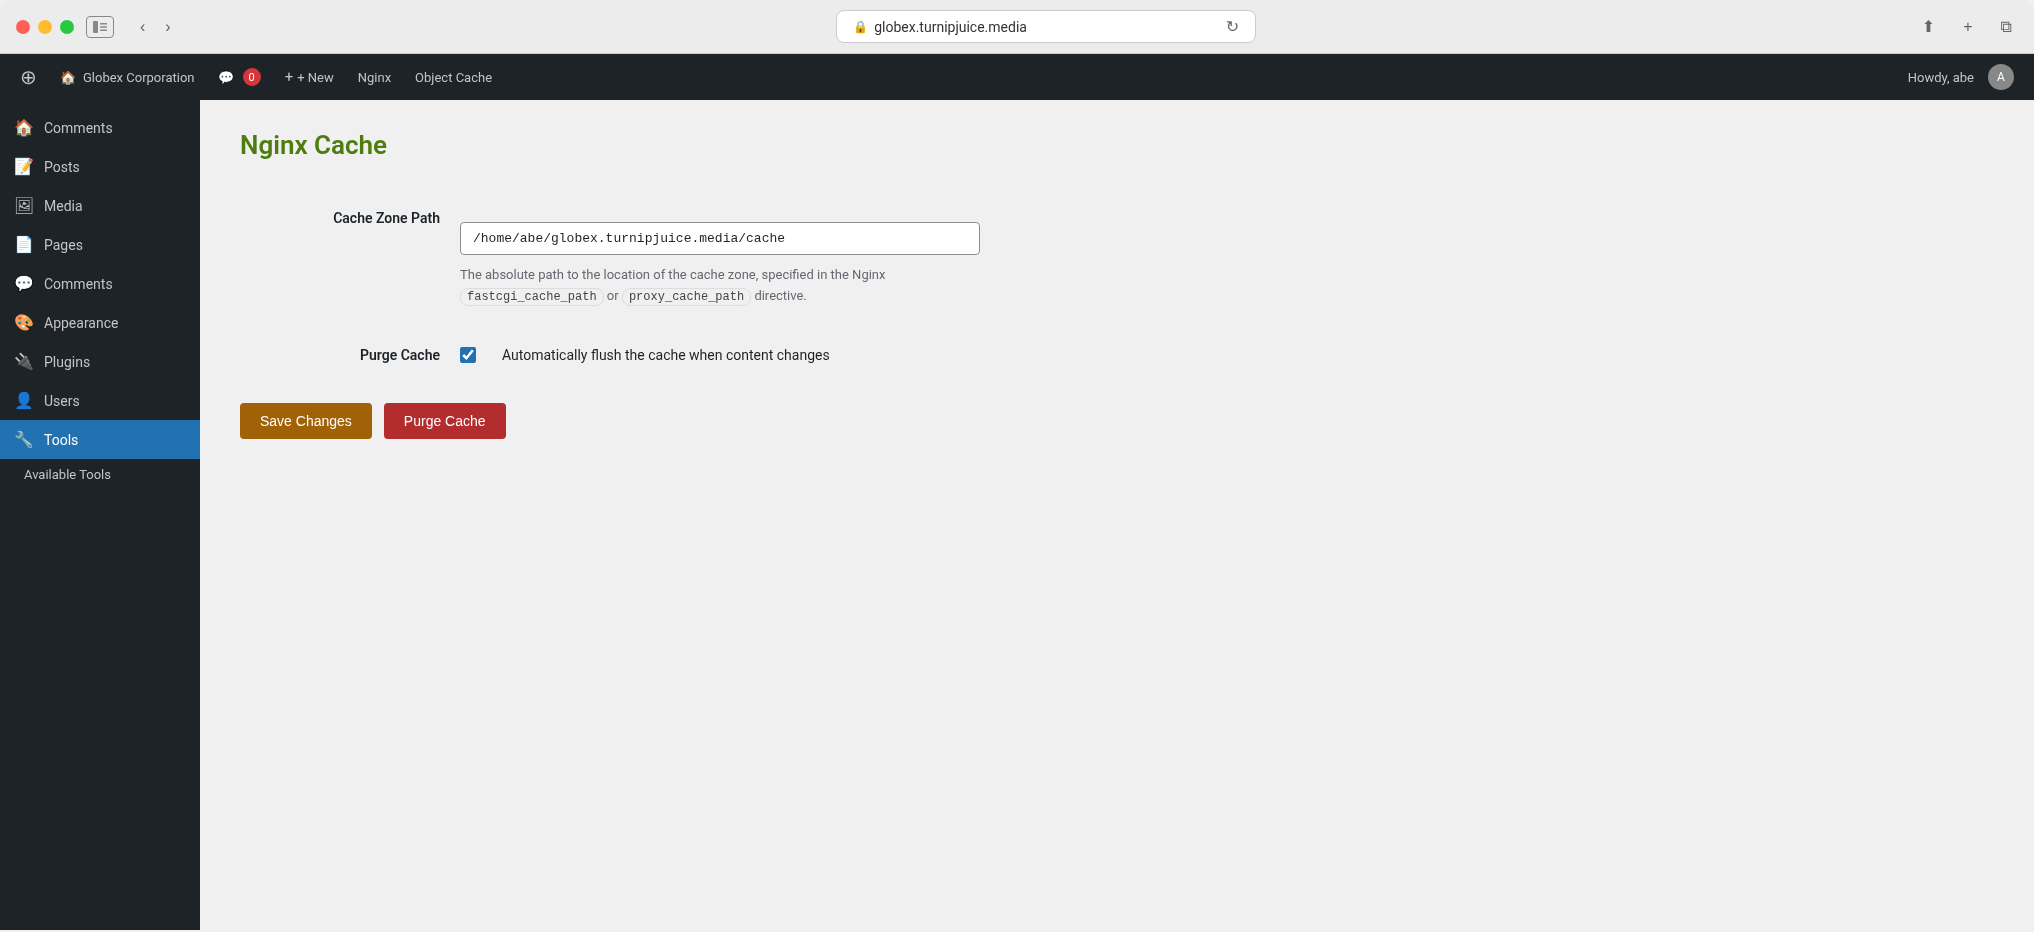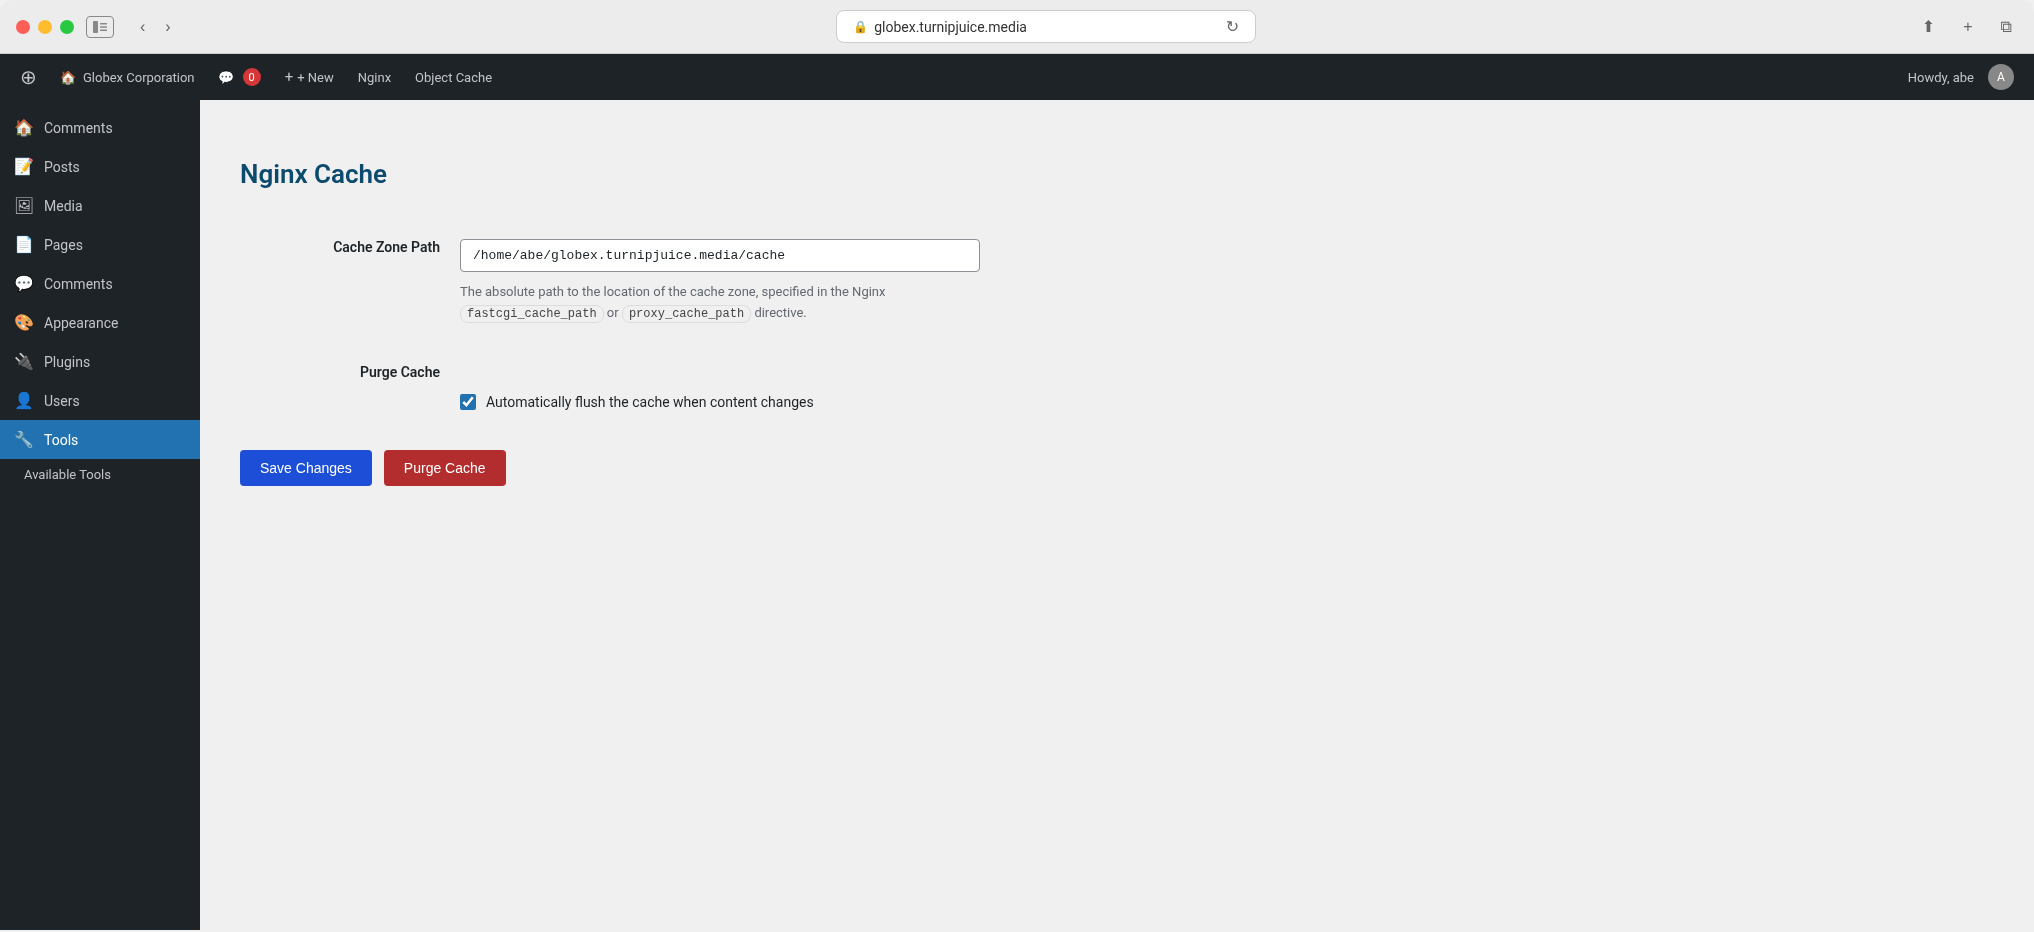--- a/index.html
+++ b/index.html
@@ -118,23 +118,22 @@
     .wp-content {
       flex: 1;
       background: #f0f0f1;
       padding: 30px 40px;
       overflow-y: auto;
     }
 
     .page-title {
       font-size: 26px;
       font-weight: 600;
-      color: #0c4a6e;
+      color: #4d7c0f;
       margin-bottom: 30px;
-      margin-top: 29px;
     }
 
     
     .form-table {
       width: 100%;
       border-collapse: collapse;
     }
     .form-table tr {
       border-bottom: none;
     }
@@ -153,60 +152,60 @@
     }
     .form-input {
       font-family: 'Courier New', Courier, monospace;
       font-size: 13px;
       border: 1px solid #8c8f94;
       border-radius: 4px;
       padding: 8px 12px;
       width: 520px;
       background: white;
       color: #1d2327;
+      margin-top: 12px;
     }
     .form-hint {
       margin-top: 10px;
       font-size: 13px;
       color: #646970;
       line-height: 1.6;
     }
     .code-inline {
       font-family: 'Courier New', Courier, monospace;
       background: #f0f0f1;
       border: 1px solid #ddd;
       border-radius: 8px;
       padding: 1px 6px;
       font-size: 12px;
       color: #444;
     }
     .checkbox-row {
       display: flex;
       align-items: center;
-      gap: 10px;
+      gap: 26px;
       font-size: 14px;
       color: #1d2327;
-      margin-top: 30px;
     }
     .checkbox-row input[type="checkbox"] {
       width: 16px;
       height: 16px;
       cursor: pointer;
       accent-color: #2271b1;
     }
 
     
     .btn-row {
       margin-top: 20px;
       display: flex;
       gap: 12px;
       align-items: center;
     }
     .btn-primary {
-      background: #1d4ed8;
+      background: #a16207;
       color: white;
       border: none;
       border-radius: 4px;
       padding: 10px 20px;
       font-size: 14px;
       font-weight: 500;
       cursor: pointer;
     }
     .btn-danger {
       background: #b32d2e;

